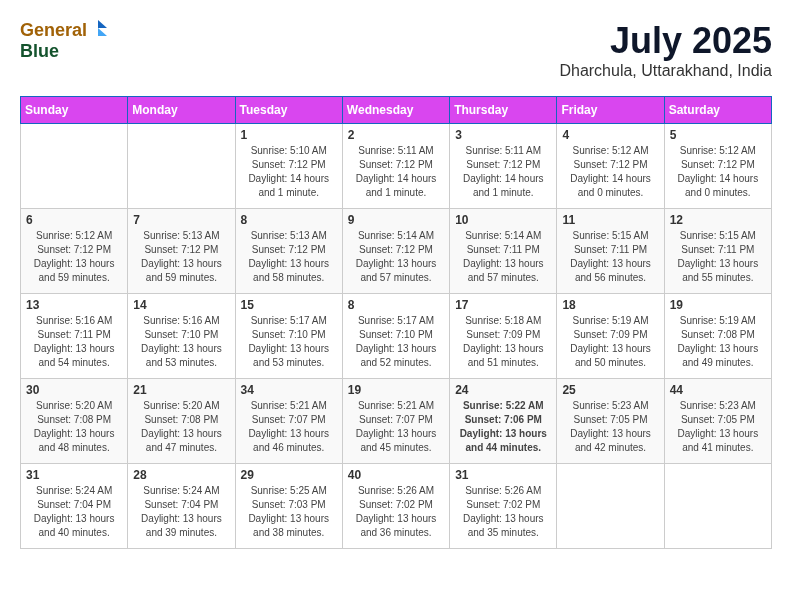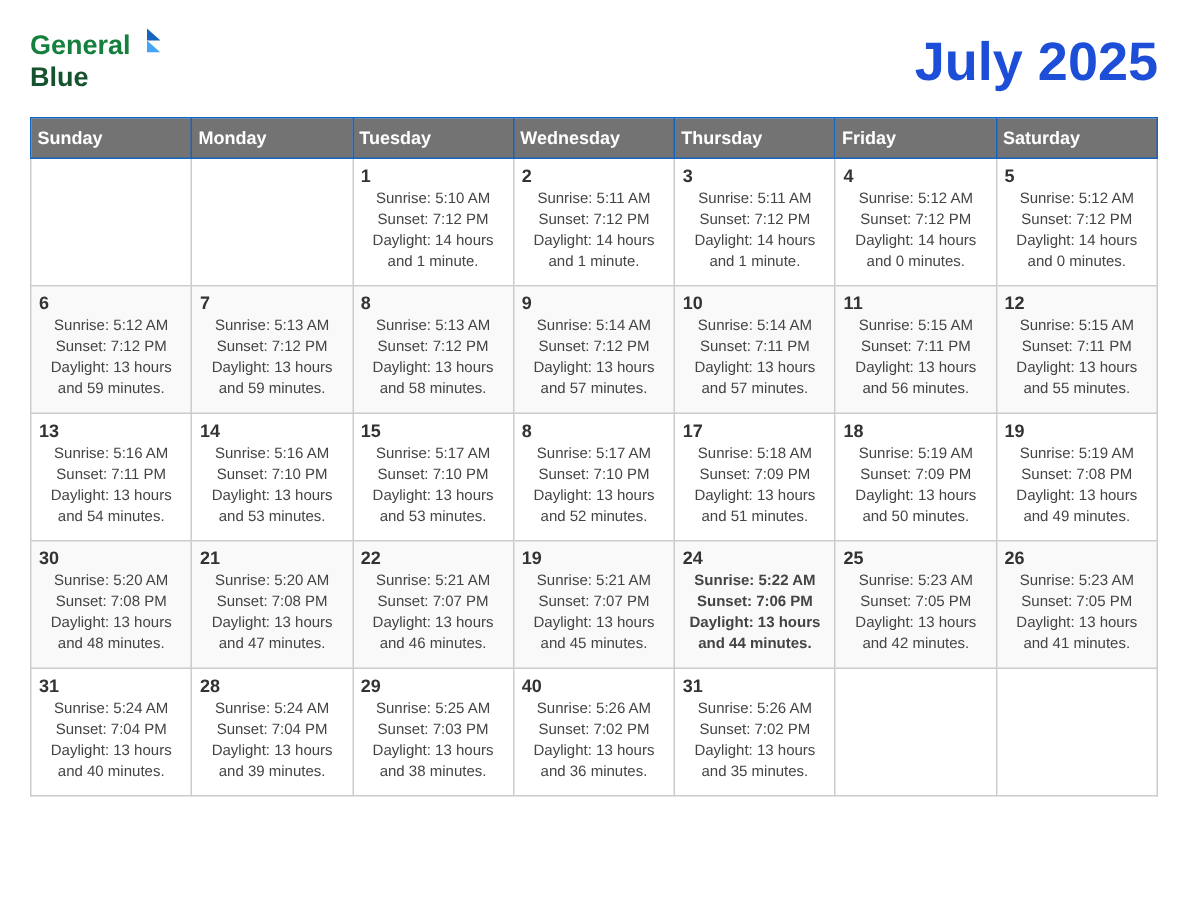--- a/index.html
+++ b/index.html
@@ -24,33 +24,33 @@
     .logo-row {
       display: flex;
       align-items: center;
     }
     .title-section {
       text-align: right;
     }
     .month-year {
       font-size: 36px;
       font-weight: bold;
-      color: #1d4ed8;
+      color: #0f172a;
     }
     .location {
       font-size: 16px;
       color: #333;
     }
     .calendar {
       width: 100%;
       border-collapse: collapse;
       font-size: 11px;
     }
     .calendar th {
-      background-color: #737373;
+      background-color: #d946ef;
       color: #fff;
       padding: 6px 4px;
       text-align: left;
       font-size: 12px;
       border: 1px solid #1565C0;
     }
     .calendar td {
       border: 1px solid #ccc;
       padding: 4px 5px;
       vertical-align: top;
@@ -79,34 +79,35 @@
     .week-row td {
       height: 85px;
     }
   </style>
 </head>
 <body>
 
 <div class="header-section">
   <div class="logo">
     <div class="logo-row">
-      <span style="font-size:18px;font-weight:bold;color:#15803d;">General</span>
+      <span style="font-size:18px;font-weight:bold;color:#a16207;">General</span>
       <span style="display:inline-block;margin-left:2px;margin-top:-4px;">
         <svg width="18" height="18" viewBox="0 0 18 18">
           <polygon points="9,2 18,10 9,10" fill="#1565C0"></polygon>
           <polygon points="9,10 18,18 9,18" fill="#42A5F5"></polygon>
         </svg>
       </span>
     </div>
     <div>
       <span style="font-size:18px;font-weight:bold;color:#14532d;">Blue</span>
     </div>
   </div>
   <div class="title-section">
     <div class="month-year">July 2025</div>
+    <div class="location">Dharchula, Uttarakhand, India</div>
   </div>
 </div>
 
 <table class="calendar">
   <thead>
     <tr>
       <th>Sunday</th>
       <th>Monday</th>
       <th>Tuesday</th>
       <th>Wednesday</th>
@@ -266,21 +267,21 @@
 and 48 minutes.</div>
         </td>
         <td>
           <div class="day-num">21</div>
           <div class="day-info" style="white-space: pre-line;">Sunrise: 5:20 AM
 Sunset: 7:08 PM
 Daylight: 13 hours
 and 47 minutes.</div>
         </td>
         <td>
-          <div class="day-num">22</div>
+          <div class="day-num">34</div>
           <div class="day-info" style="white-space: pre-line;">Sunrise: 5:21 AM
 Sunset: 7:07 PM
 Daylight: 13 hours
 and 46 minutes.</div>
         </td>
         <td>
           <div class="day-num">19</div>
           <div class="day-info" style="white-space: pre-line;">Sunrise: 5:21 AM
 Sunset: 7:07 PM
 Daylight: 13 hours
@@ -294,21 +295,21 @@
 and 44 minutes.</div>
         </td>
         <td>
           <div class="day-num">25</div>
           <div class="day-info" style="white-space: pre-line;">Sunrise: 5:23 AM
 Sunset: 7:05 PM
 Daylight: 13 hours
 and 42 minutes.</div>
         </td>
         <td>
-          <div class="day-num">26</div>
+          <div class="day-num">44</div>
           <div class="day-info" style="white-space: pre-line;">Sunrise: 5:23 AM
 Sunset: 7:05 PM
 Daylight: 13 hours
 and 41 minutes.</div>
         </td>
       </tr>
       <tr class="week-row">
         <td>
           <div class="day-num">31</div>
           <div class="day-info" style="white-space: pre-line;">Sunrise: 5:24 AM

